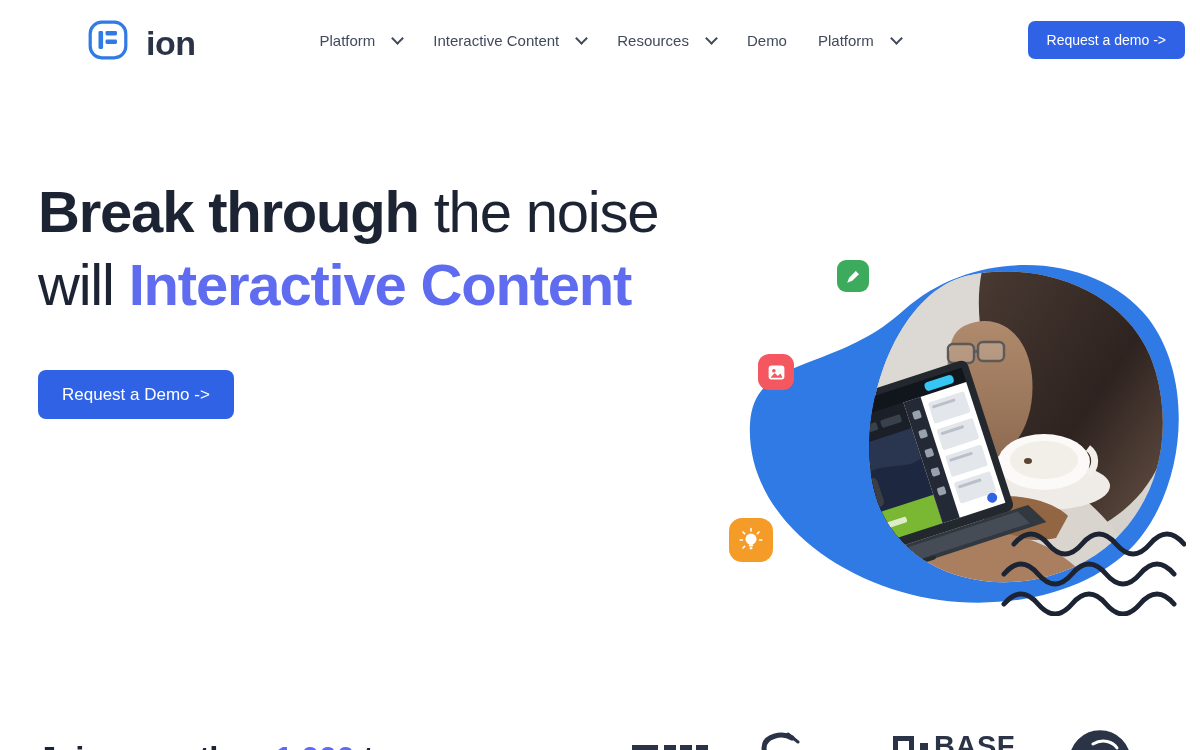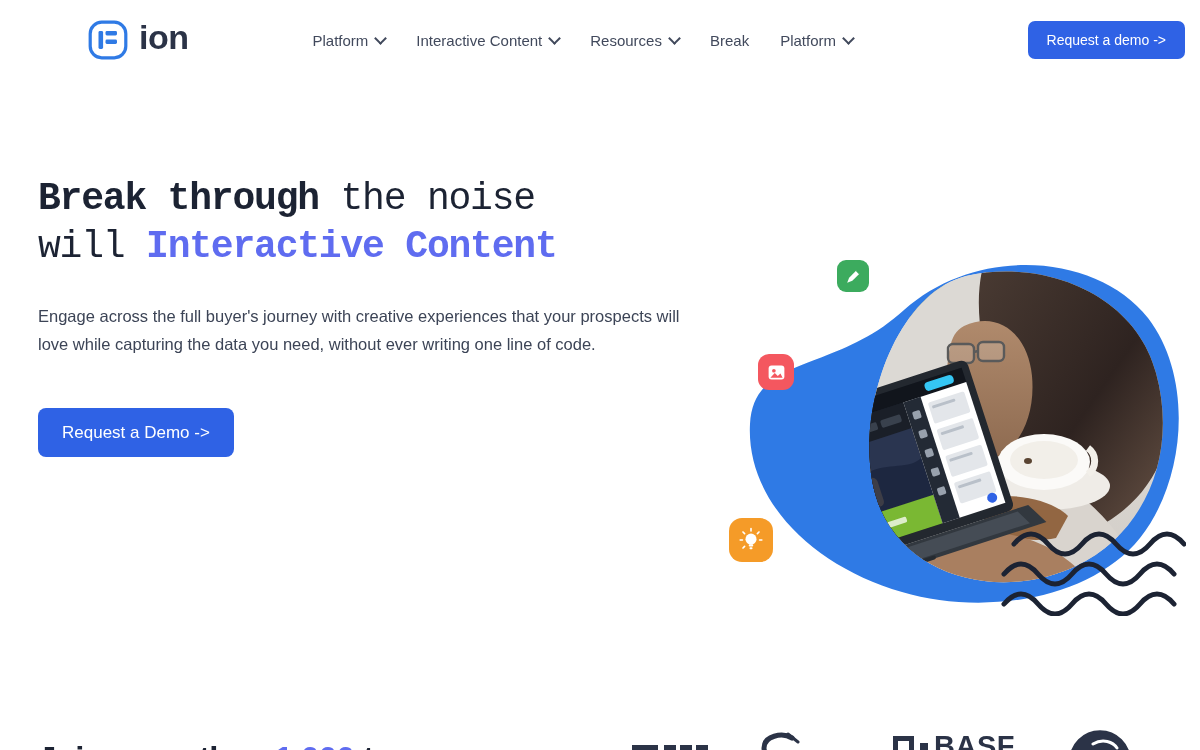--- a/index.html
+++ b/index.html
@@ -21,22 +21,22 @@
   .site-header {
     position: relative;
     height: 80px;
     display: flex;
     align-items: center;
     padding: 0 24px 0 88px;
   }
 
   .brand {
     display: flex;
-    align-items: flex-start;
-    gap: 11px;
+    align-items: flex-end;
+    gap: 18px;
     text-decoration: none;
     cursor: pointer;
   }
 
   .brand-mark {
     width: 40px;
     height: 40px;
     flex: 0 0 40px;
     display: block;
   }
@@ -52,21 +52,21 @@
   .main-nav {
     display: flex;
     align-items: center;
     gap: 31px;
     margin-left: 124px;
   }
 
   .nav-item {
     display: flex;
     align-items: center;
-    gap: 8px;
+    gap: 18px;
     font-size: 15px;
     color: #41495c;
     cursor: pointer;
     white-space: nowrap;
     line-height: 1;
   }
 
   .chev {
     display: inline-block;
     width: 9px;
@@ -107,26 +107,25 @@
     padding-left: 38px;
     padding-top: 95px;
   }
 
   .hero-copy {
     width: 680px;
     flex: 0 0 680px;
   }
 
   .hero-title {
-    font-size: 38px;
+    font-size: 58px;
     line-height: 1.26;
     letter-spacing: -1.2px;
     font-weight: normal;
     color: #1c2333;
-    font-family: Liberation Mono, monospace;
   }
   .hero-title .t-bold { font-weight: bold; }
   .hero-title .t-accent { font-weight: bold; color: #5f6cf0; }
 
   .hero-sub {
     margin-top: 31px;
     font-size: 16.5px;
     line-height: 1.72;
     color: #3c4456;
     width: 665px;
@@ -241,40 +240,39 @@
     </div>
     <div class="nav-item">
       <span>Interactive Content</span>
       <i class="chev"></i>
     </div>
     <div class="nav-item">
       <span>Resources</span>
       <i class="chev"></i>
     </div>
     <div class="nav-item">
-      <span>Break</span>
+      <span>Demo</span>
     </div>
     <div class="nav-item">
       <span>Platform</span>
       <i class="chev"></i>
     </div>
   </nav>
 
   <button class="header-cta">Request a demo -&gt;</button>
 </header>
 
 <section class="hero">
 
   <div class="hero-copy">
     <h1 class="hero-title">
       <span class="t-bold">Break through</span><span> the noise</span><br>
       <span>will </span><span class="t-accent">Interactive Content</span>
     </h1>
 
-    <p class="hero-sub">Engage across the full buyer's journey with creative experiences that your prospects will love while capturing the data you need, without ever writing one line of code.</p>
 
     <button class="hero-cta">Request a Demo -&gt;</button>
   </div>
 
   <div class="hero-art">
     <svg width="470" height="368" viewBox="0 0 470 368">
       <defs>
         <clipPath id="photoClip">
           <path d="M250 28 C330 10, 420 48, 440 125 C462 205, 430 285, 360 318
                    C288 352, 196 332, 165 262 C132 188, 172 48, 250 28 Z"></path>

